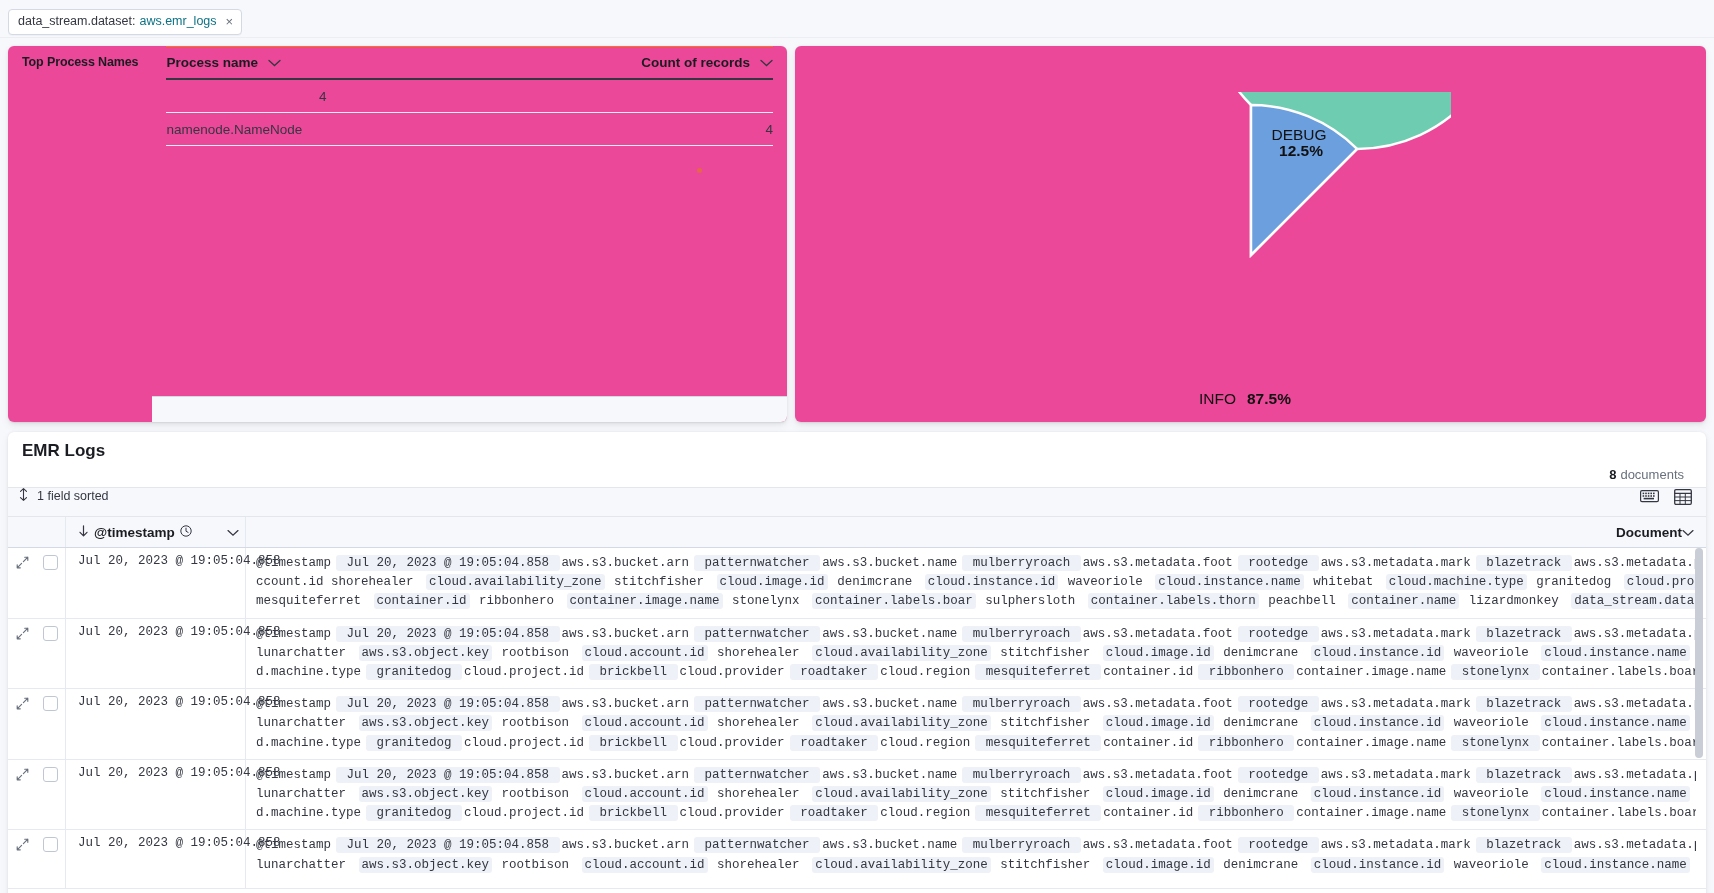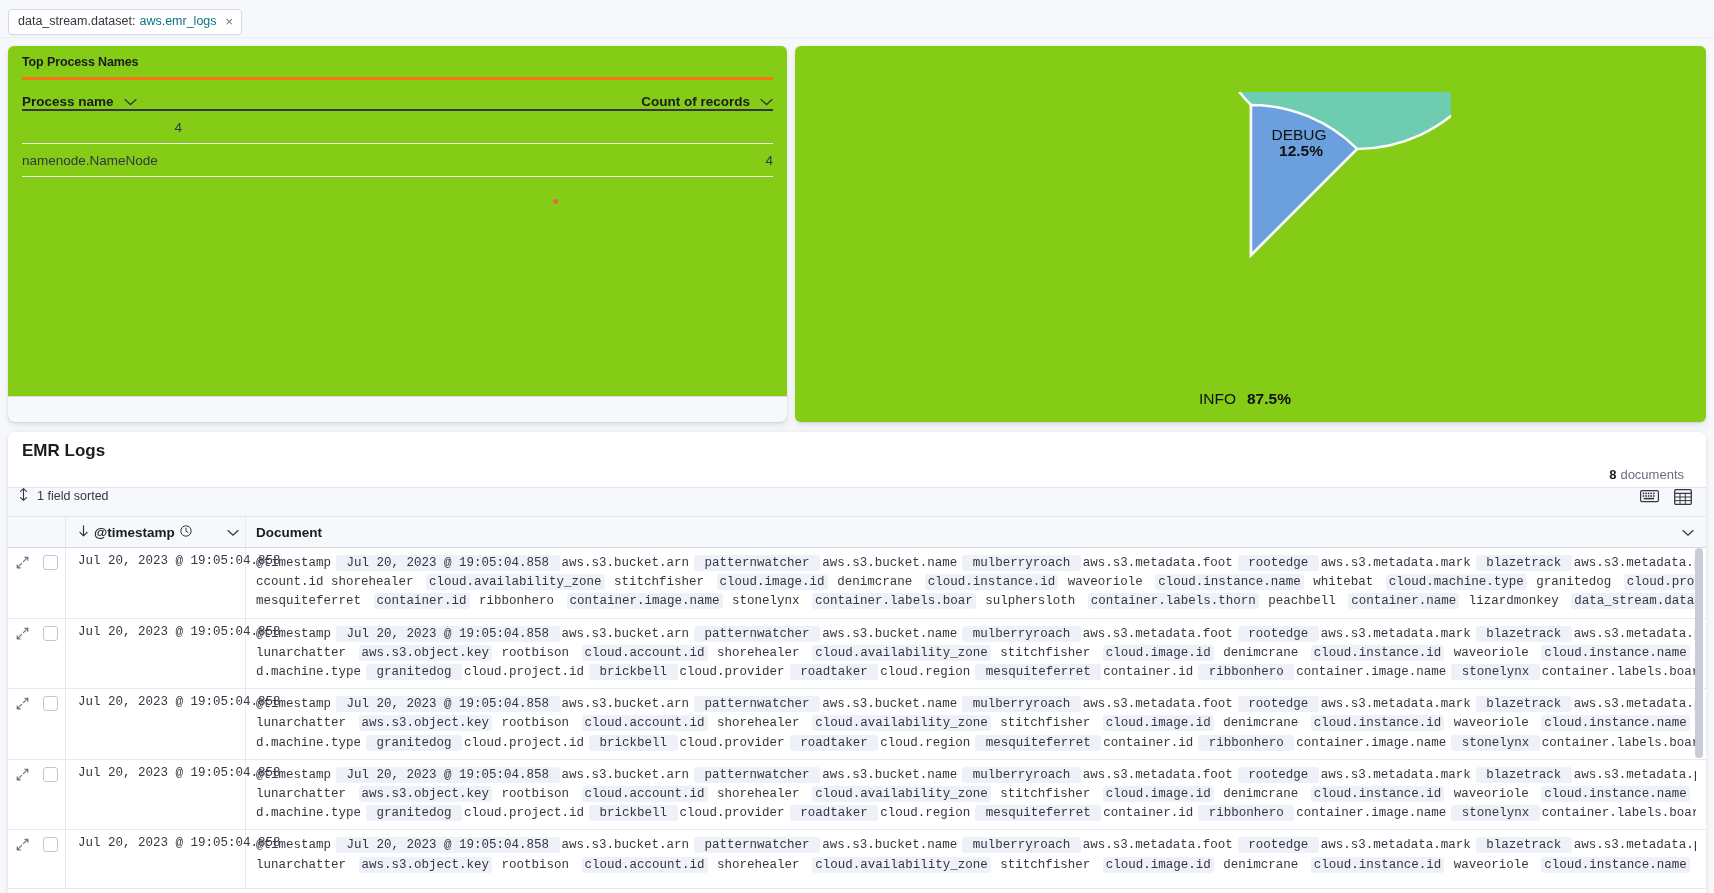--- a/index.html
+++ b/index.html
@@ -41,43 +41,43 @@
     margin-left: 2px; cursor: pointer;
   }
 
   
   .panels {
     display: flex; gap: 8px;
     padding: 8px 8px 0 8px;
     height: 384px;
   }
   .panel {
-    background: #84cc16;
+    background: #ec4899;
     border-radius: 6px;
     box-shadow: 0 .7px 1.4px rgba(0,0,0,.07), 0 1.9px 4px rgba(0,0,0,.05), 0 4.5px 10px rgba(0,0,0,.05);
-    display: flex; flex-direction: column;
+    display: flex; flex-direction: row;
     overflow: hidden;
     position: relative;
   }
   .panel-left { width: 779px; }
   .panel-right { flex: 1; }
   .panel-title {
     font-size: 12.5px; font-weight: bold;
     color: #1a1c21;
     padding: 9px 14px 8px 14px;
     letter-spacing: -0.01em;
   }
 
   
   .dt { padding: 0 14px; flex: 1; display: flex; flex-direction: column; }
   .dt-head {
     display: flex;
-    border-top: 3px solid #f97316;
+    border-top: 1px solid #f97316;
     border-bottom: 2px solid #343741;
-    height: 34px; align-items: flex-end;
+    height: 34px; align-items: center;
   }
   .dt-th {
     font-size: 13.5px; font-weight: bold; color: #1a1c21;
     display: flex; align-items: center;
     cursor: pointer;
   }
   .dt-th.c1 { flex: 1; }
   .dt-th.c2 { width: 160px; justify-content: flex-end; }
   .dt-th .caret { margin-left: 10px; color: #343741; font-size: 11px; }
   .dt-row {
@@ -170,20 +170,21 @@
     height: 100%;
     cursor: pointer;
   }
   .gcell-ts .lbl { flex: 1; display: flex; align-items: center; gap: 5px;}
   .gcell-doc {
     flex: 1;
     display: flex; align-items: center;
     padding: 0 12px 0 10px;
     height: 100%;
     cursor: pointer;
+    text-align: right;
   }
   .gcell-doc .lbl { flex: 1; }
 
   .grid-body { flex: 1; overflow: hidden; position: relative; }
   .grow {
     display: flex;
     border-bottom: 1px solid #E6E9F0;
     min-height: 59px;
   }
   .grow .c-exp {

